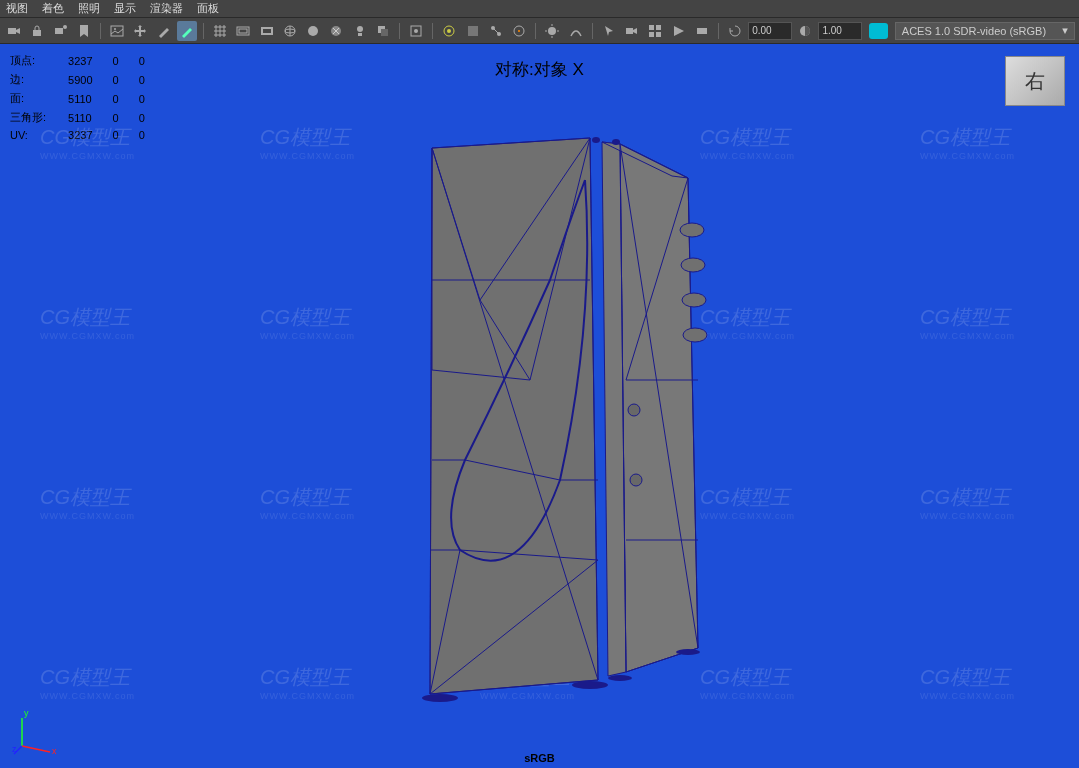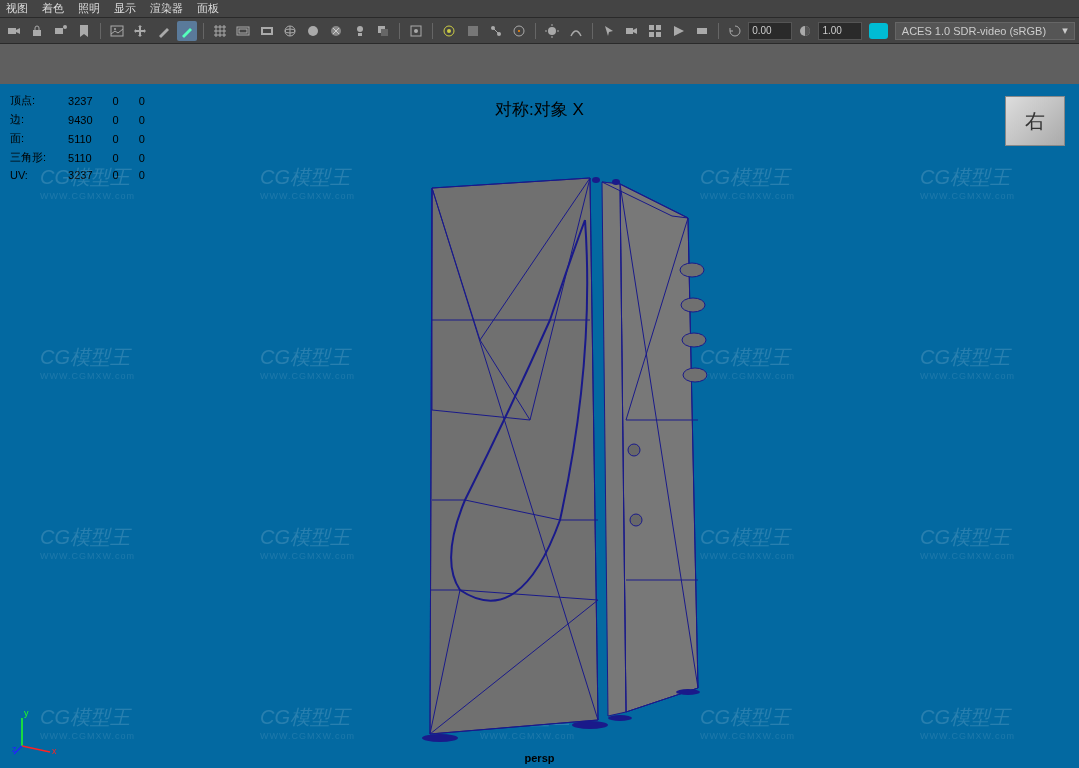--- a/index.html
+++ b/index.html
@@ -6,21 +6,21 @@
 body{width:1079px;height:768px;background:#5f5f5f;overflow:hidden;position:relative;color:#ccc;font-size:11px;}
 .menubar{height:18px;background:#444;border-bottom:1px solid #2a2a2a;display:flex;align-items:center;padding:0 6px;gap:14px;}
 .menubar span{cursor:pointer;color:#ddd;}
 .toolbar{height:26px;background:#444;border-bottom:1px solid #2a2a2a;display:flex;align-items:center;padding:0 4px;gap:3px;}
 .tbtn{width:22px;height:20px;display:flex;align-items:center;justify-content:center;cursor:pointer;border-radius:2px;}
 .tsep{width:1px;height:16px;background:#666;margin:0 3px;}
 .tbtn.active{background:#5a7a9a;}
 .numfield{width:44px;height:18px;background:#2a2a2a;border:1px solid #555;color:#ccc;padding:0 3px;font-size:10px;}
 .ocm-toggle{width:20px;height:16px;background:#00bcd4;border-radius:3px;margin:0 4px;}
 .dropdown{height:18px;background:#555;border:1px solid #666;padding:0 6px;display:flex;align-items:center;min-width:180px;justify-content:space-between;}
-.viewport{position:absolute;top:44px;left:0;right:0;bottom:0;background:#0369a1;margin-top:40px;}
+.viewport{position:absolute;top:44px;left:0;right:0;bottom:0;background:#1d4ed8;}
 .stats{position:absolute;top:6px;left:8px;font-size:11px;color:#000;}
 .stats table td{padding:1px 18px 1px 0;text-align:left;}
 .stats table td:first-child{text-align:left;padding-right:20px;}
 .symlabel{position:absolute;top:14px;left:50%;transform:translateX(-50%);color:#000;font-size:17px;}
 .camlabel{position:absolute;bottom:4px;left:50%;transform:translateX(-50%);color:#000;font-size:11px;font-weight:bold;}
 .axis{position:absolute;bottom:12px;left:12px;width:50px;height:50px;}
 .viewcube{position:absolute;top:12px;right:14px;width:60px;height:50px;background:linear-gradient(135deg,#ddd,#aaa);display:flex;align-items:center;justify-content:center;font-size:20px;color:#333;border:1px solid #888;}
 .watermark{position:absolute;color:rgba(255,255,255,0.15);font-size:20px;font-weight:normal;font-style:italic;pointer-events:none;}
 .watermark .sub{display:block;font-size:9px;font-style:normal;letter-spacing:1px;opacity:0.7;}
 .model{position:absolute;top:76px;left:420px;width:300px;height:596px;}
@@ -236,21 +236,21 @@
     <table>
       <tbody>
           <tr>
             <td>顶点:</td>
             <td>3237</td>
             <td>0</td>
             <td>0</td>
           </tr>
       <tr>
             <td>边:</td>
-            <td>9430</td>
+            <td>5900</td>
             <td>0</td>
             <td>0</td>
           </tr>
       <tr>
             <td>面:</td>
             <td>5110</td>
             <td>0</td>
             <td>0</td>
           </tr>
       <tr>
@@ -263,21 +263,21 @@
             <td>UV:</td>
             <td>3237</td>
             <td>0</td>
             <td>0</td>
           </tr>
     </tbody>
       </table>
   </div>
 
   <div class="symlabel">对称:对象 X</div>
-  <div class="camlabel">persp</div>
+  <div class="camlabel">sRGB</div>
 
   <div class="viewcube">右</div>
 
   <div class="axis">
     <svg viewBox="0 0 50 50">
       <line x1="10" y1="40" x2="10" y2="12" stroke="#2f2" stroke-width="1.5"></line>
       <text x="12" y="10" fill="#2f2" font-size="9">y</text>
       <line x1="10" y1="40" x2="38" y2="46" stroke="#f22" stroke-width="1.5"></line>
       <text x="40" y="48" fill="#f22" font-size="9">x</text>
       <line x1="10" y1="40" x2="2" y2="48" stroke="#22f" stroke-width="1.5"></line>

